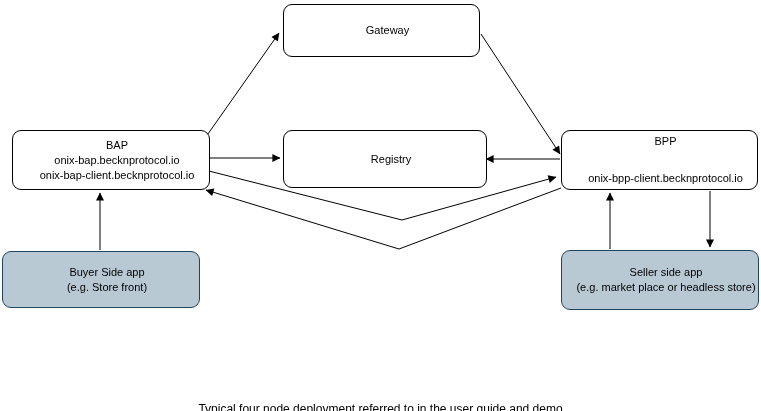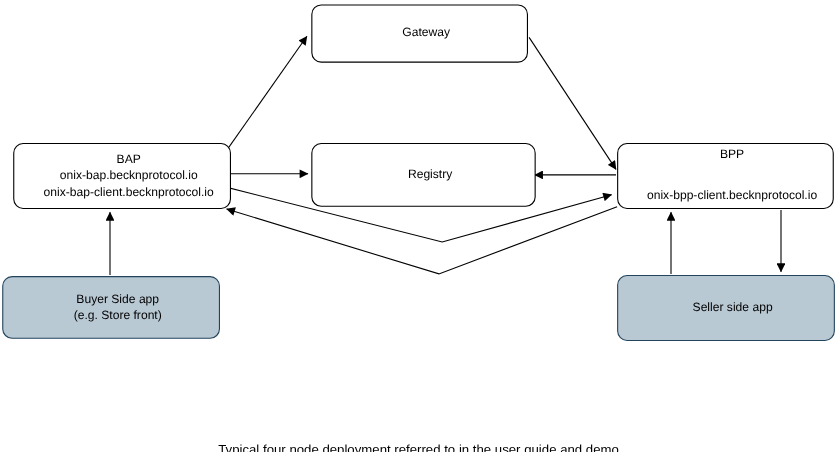--- a/index.html
+++ b/index.html
@@ -83,17 +83,18 @@
     <div>onix-bpp-client.becknprotocol.io</div>
   </div>
 
   <div class="node app-node" id="node-buyer">
     <div>Buyer Side app</div>
     <div>(e.g. Store front)</div>
   </div>
 
   <div class="node app-node" id="node-seller">
     <div>Seller side app</div>
+    <div>(e.g. market place or headless store)</div>
   </div>
 
   <div id="caption">Typical four node deployment referred to in the user guide and demo</div>
 
 </div>
 
 </body></html>

